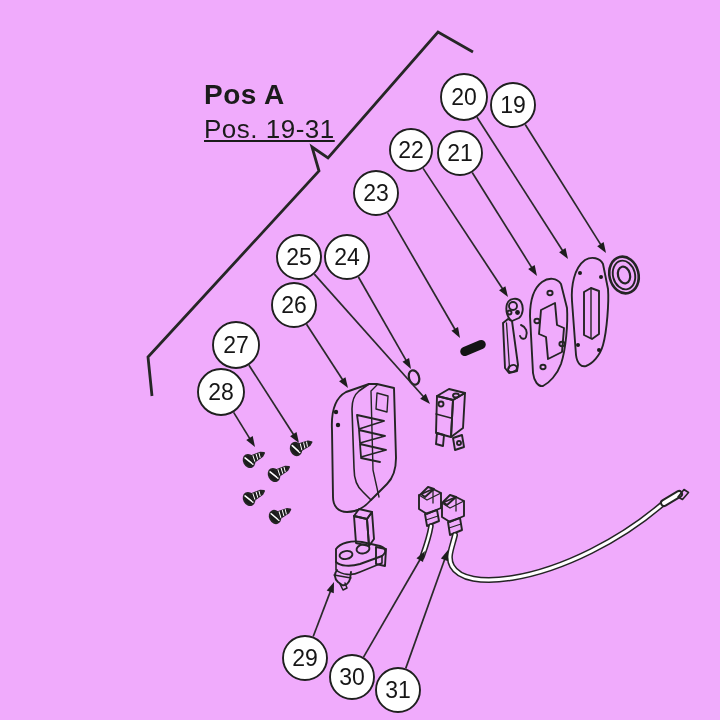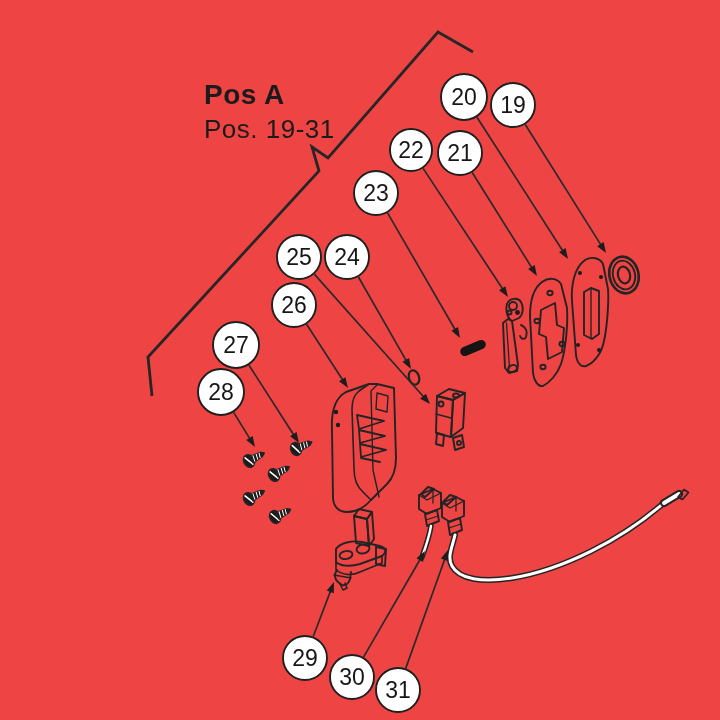--- a/index.html
+++ b/index.html
@@ -1,22 +1,22 @@
 <!DOCTYPE html>
 <html><head>
 <meta charset="utf-8">
 <style>
   html,body{margin:0;padding:0;background:#fff;}
   .page{
-    position:relative;width:720px;height:720px;background:#ef4444;
+    position:relative;width:720px;height:720px;background:#f0abfc;
     font-family:"Liberation Sans",sans-serif;overflow:hidden;
   }
   .title-block{position:absolute;left:204px;top:80px;color:#1b1b1b;line-height:1.1;}
   .title-block .main{font-size:28px;font-weight:bold;letter-spacing:0.5px;}
-  .title-block .sub{font-size:26px;font-weight:normal;margin-top:4px;letter-spacing:0.5px;}
+  .title-block .sub{font-size:26px;font-weight:normal;margin-top:4px;letter-spacing:0.5px;text-decoration:underline;}
   svg{position:absolute;left:0;top:0;}
   .callout-circle{fill:#ffffff;stroke:#1f1f1f;stroke-width:1.9;}
   .callout-num{font-family:"Liberation Sans",sans-serif;font-size:23px;fill:#161616;}
   .leader{stroke:#2a2a2a;stroke-width:1.7;fill:none;}
   .arrow{fill:#1d1d1d;stroke:none;}
 </style>
 </head>
 <body>
 
 <div class="page">

